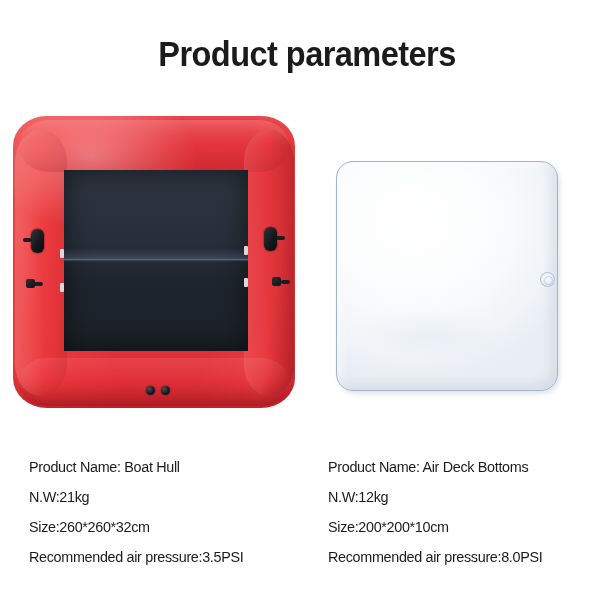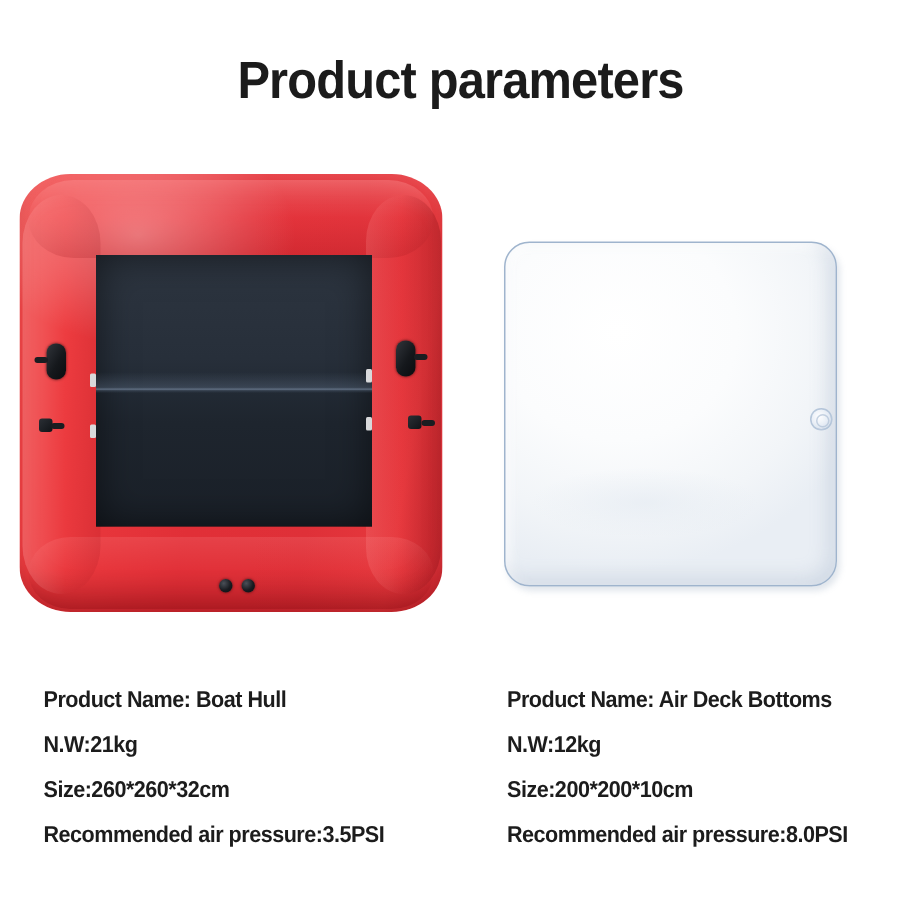--- a/index.html
+++ b/index.html
@@ -219,28 +219,28 @@
     background: radial-gradient(ellipse at center, rgba(226,233,241,0.55) 0%, rgba(235,241,247,0.0) 72%);
     pointer-events: none;
   }
 
   
   .spec-column {
     position: absolute;
     top: 452px;
     color: #1c1c1c;
     font-size: 15.3px;
-    font-weight: bold;
+    font-weight: normal;
     line-height: 30px;
     white-space: nowrap;
     font-family: "Liberation Sans", sans-serif;
     letter-spacing: -0.35px;
   }
   #spec-column-left  { left: 29px; }
-  #spec-column-right { left: 338px; }
+  #spec-column-right { left: 328px; }
   .spec-line { display: block; transform: scaleX(0.94); transform-origin: left center; }
 </style>
 </head>
 <body>
 
 <div id="page-title">Product parameters</div>
 
 <div class="stage" id="boat-hull-image">
 
   <div class="hull-outer">

